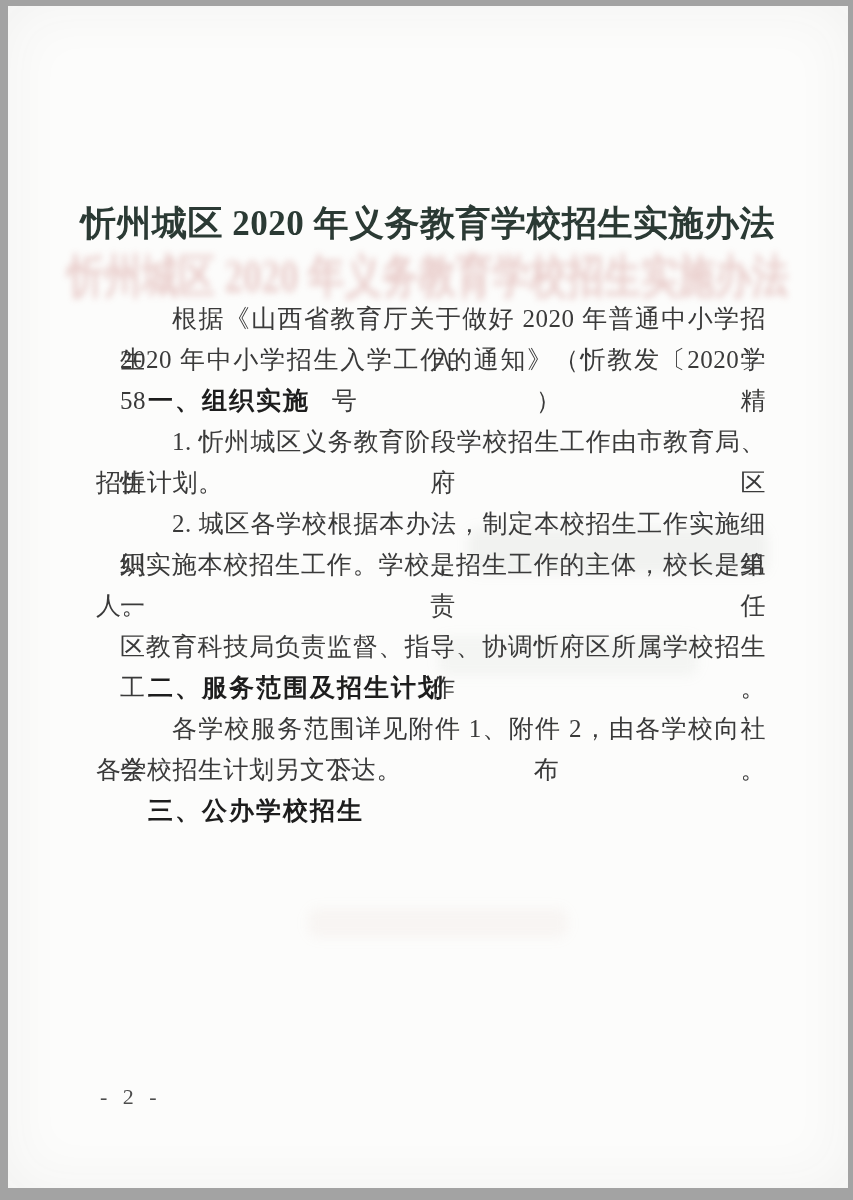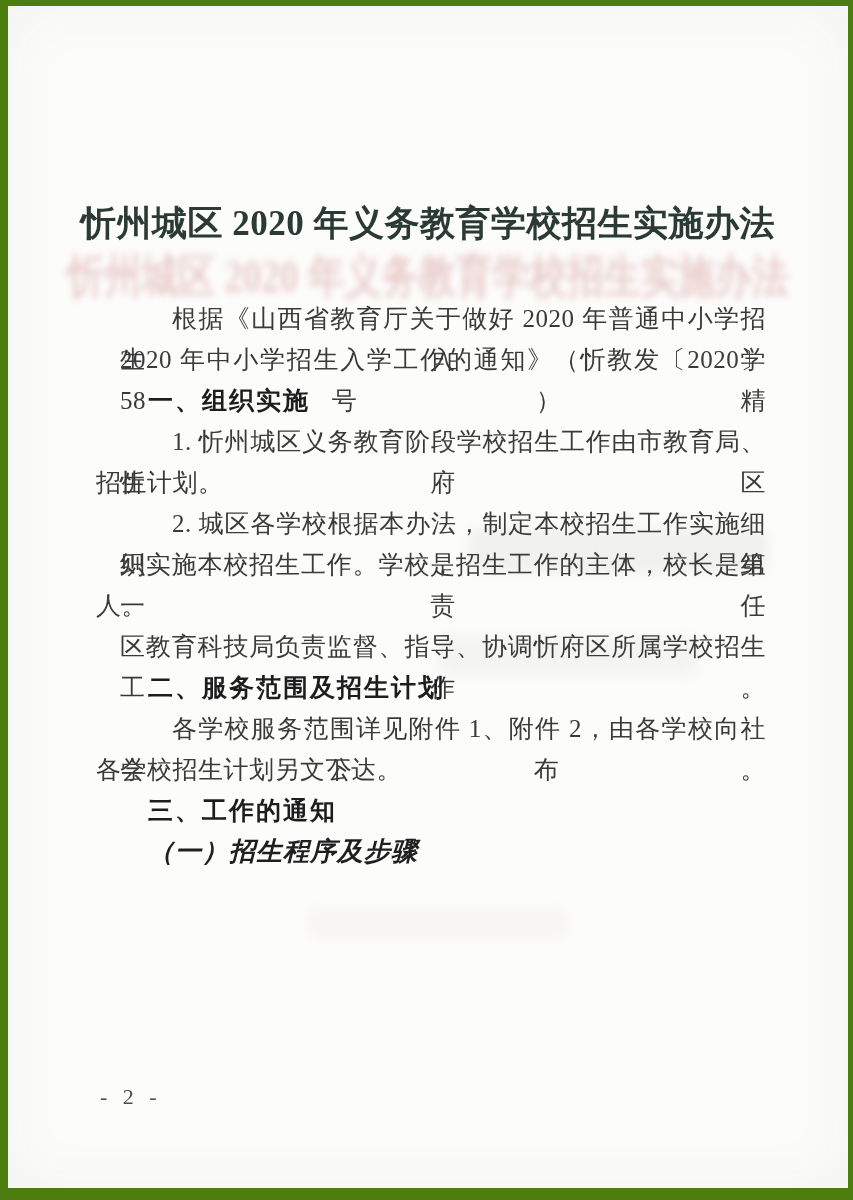--- a/index.html
+++ b/index.html
@@ -1,19 +1,19 @@
 <!DOCTYPE html>
 <html lang="zh"><head>
 <meta charset="utf-8">
 <style>
   html,body { margin:0; padding:0; background:#333; }
   .scan {
     position:relative;
     width:853px; height:1200px;
-    background:#4d7c0f;
+    background:#a3a3a3;
     overflow:hidden;
     font-family:"Liberation Serif","DejaVu Serif",serif;
   }
   .paper {
     position:absolute; left:8px; top:6px;
     width:840px; height:1182px;
     background:#fcfcfb;
     box-shadow: inset 0 0 60px rgba(60,60,50,0.05);
   }
   .doc-title {
@@ -91,20 +91,19 @@
         <div class="line heading-hei indent">一、组织实施</div>
         <div class="line indent fill">1. 忻州城区义务教育阶段学校招生工作由市教育局、忻府区</div>
         <div class="line">招生计划。</div>
         <div class="line indent fill">2. 城区各学校根据本办法，制定本校招生工作实施细则，组</div>
         <div class="line fill">织实施本校招生工作。学校是招生工作的主体，校长是第一责任</div>
         <div class="line">人。</div>
         <div class="line fill">区教育科技局负责监督、指导、协调忻府区所属学校招生工作。</div>
         <div class="line heading-hei indent">二、服务范围及招生计划</div>
         <div class="line indent fill">各学校服务范围详见附件 1、附件 2，由各学校向社会公布。</div>
         <div class="line">各学校招生计划另文下达。</div>
-        <div class="line heading-hei indent">三、工作的通知</div>
-        <div class="line heading-kai indent">（一）招生程序及步骤</div>
+        <div class="line heading-hei indent">三、公办学校招生</div>
       </div>
 
     <div class="page-number">- 2 -</div>
 
   </div>
 </div>
 
 </body></html>

